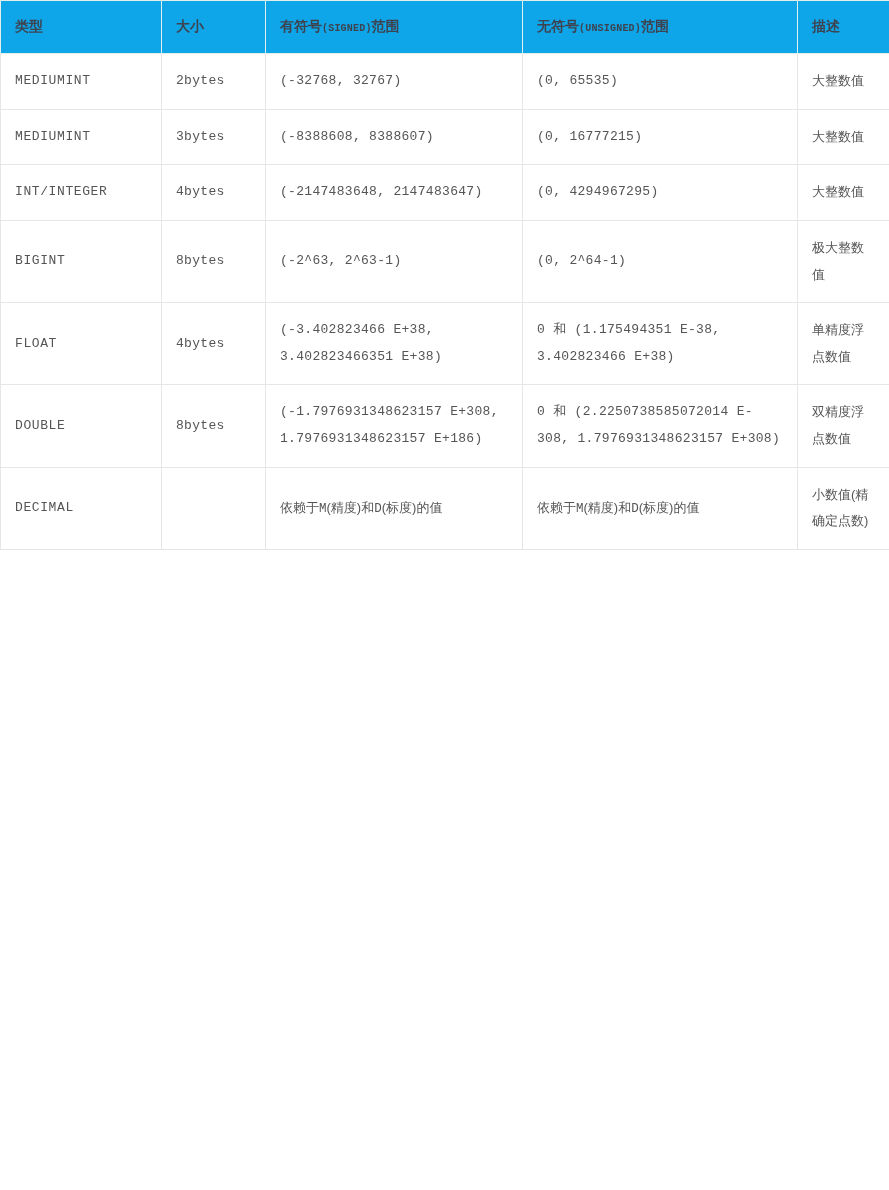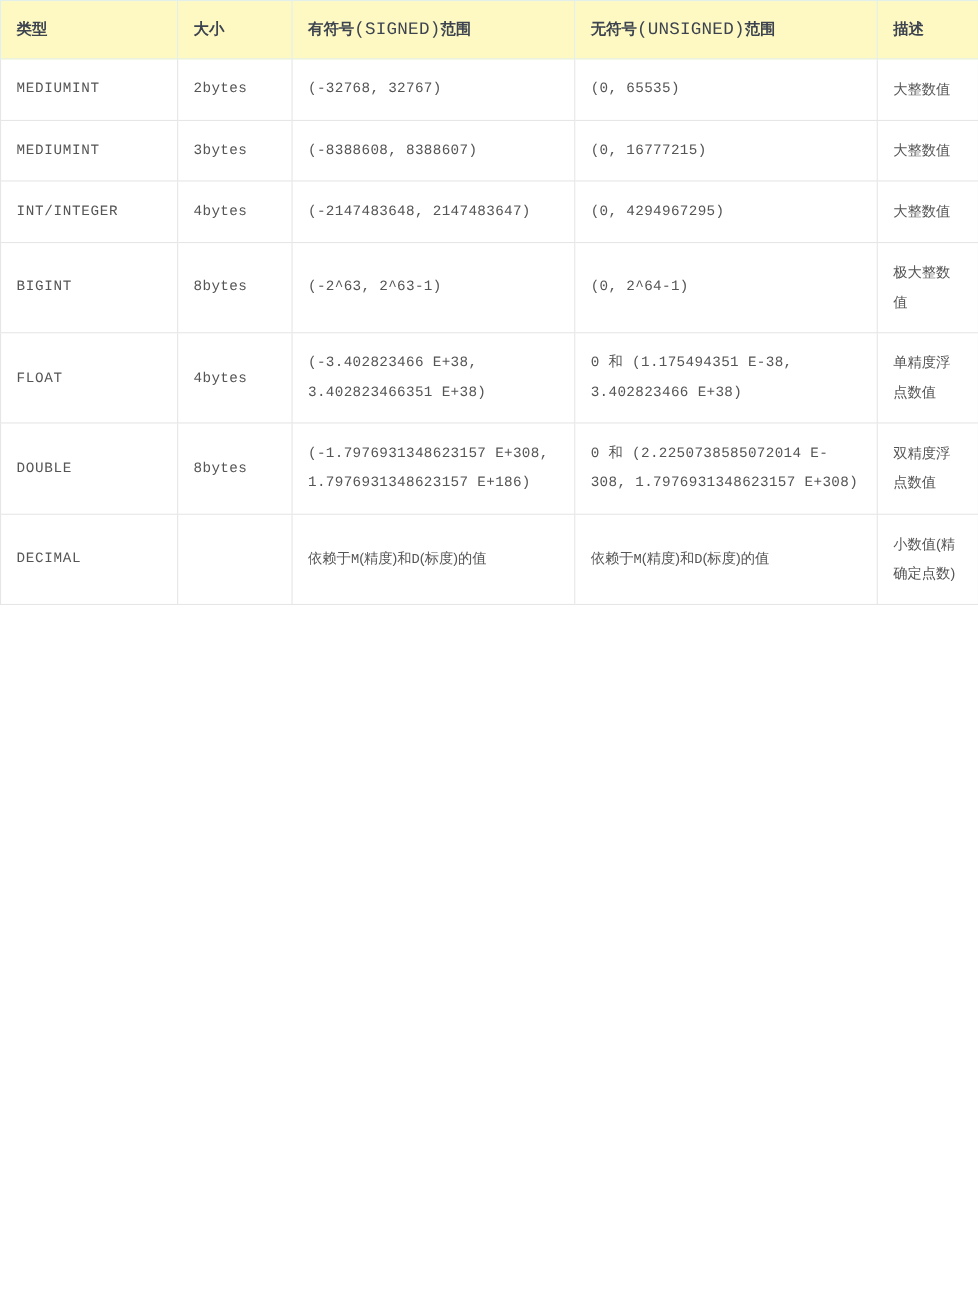--- a/index.html
+++ b/index.html
@@ -25,32 +25,32 @@
   table.datatypes col.c4 { width: 92px; }
 
   table.datatypes th,
   table.datatypes td {
     border: 1px solid #e6e6e6;
     vertical-align: middle;
     padding: 14px 14px;
     text-align: left;
   }
   table.datatypes thead th {
-    background: #fef9c3;
+    background: #0ea5e9;
     color: #3d4450;
     font-size: 14px;
     font-weight: bold;
     padding-top: 17px;
     padding-bottom: 17px;
     border-color: #e3efe9;
   }
   table.datatypes thead th .mono {
     font-family: "Liberation Mono", "DejaVu Sans Mono", monospace;
-    font-size: 16px;
-    font-weight: normal;
+    font-size: 10px;
+    font-weight: bold;
     letter-spacing: 0.2px;
   }
   table.datatypes tbody td {
     font-size: 13px;
     line-height: 2.05;
     color: #555555;
   }
   td.mono, th.mono {
     font-family: "Liberation Mono", "DejaVu Sans Mono", monospace;
     letter-spacing: 0.3px;

